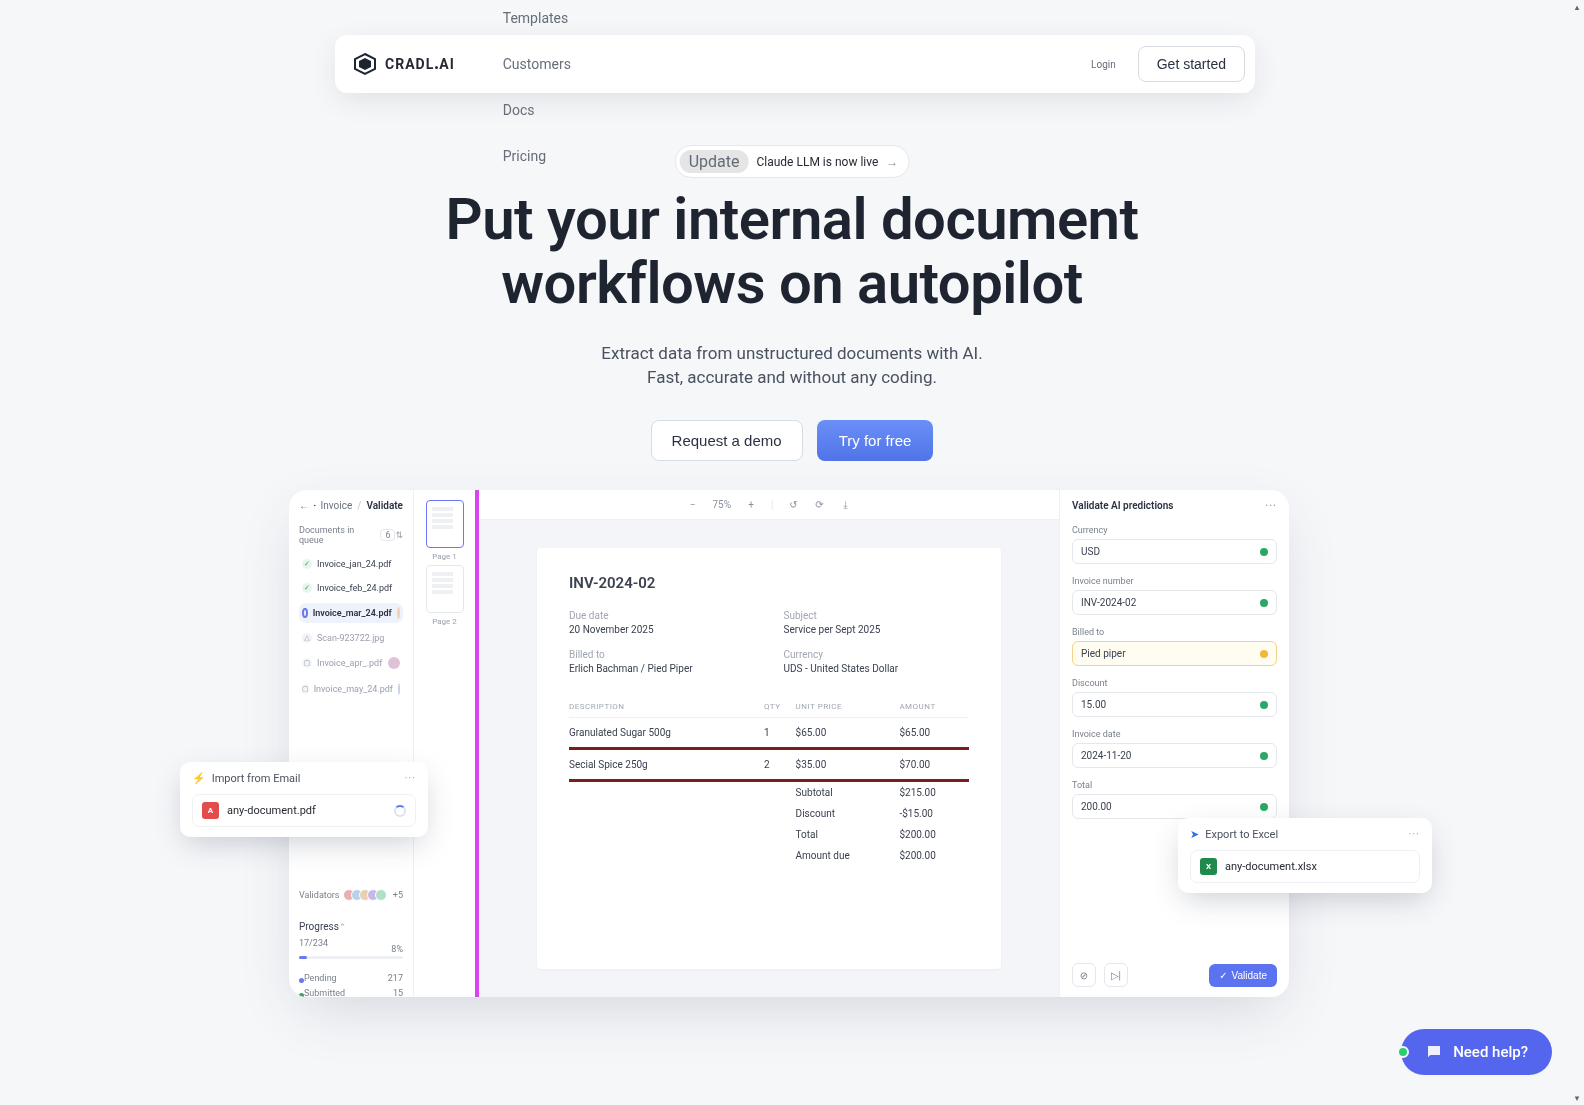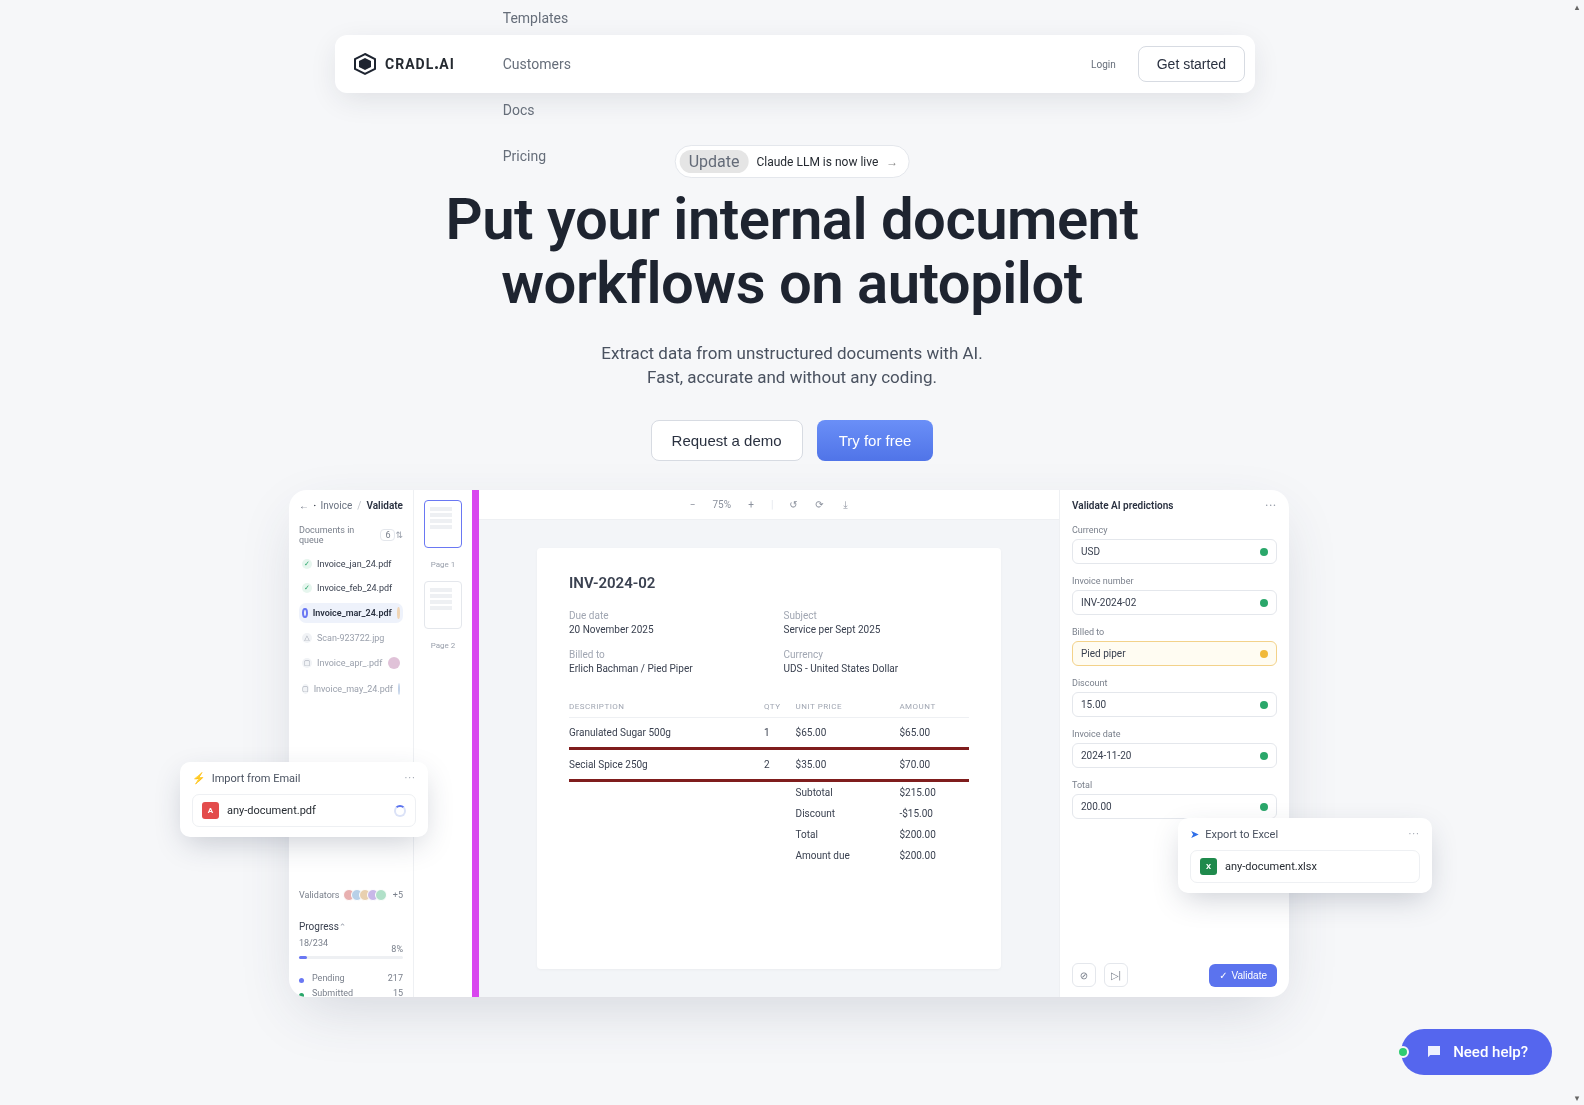--- a/index.html
+++ b/index.html
@@ -49,26 +49,26 @@
   .av-stack{display:flex;margin-left:auto}
   .av-stack .avatar{margin-left:-4px;border:1px solid #fff;}
   .av-more{font-size:9px;color:#7a808c;margin-left:2px}
   .progress-h{margin-top:20px;display:flex;justify-content:flex-start;align-items:center;color:#3a4150;font-size:10px;font-weight:400}
   .progress-h .chev{color:#9aa0ac;font-size:9px}
   .prog-count{margin-top:6px;font-size:9px;color:#7a808c}
   .prog-bar{margin-top:8px;height:3px;background:#eef0f3;border-radius:3px;position:relative}
   .prog-bar > div{position:absolute;left:0;top:0;height:100%;width:8%;background:#6a78f3;border-radius:3px}
   .prog-pct{position:absolute;right:0;top:-12px;font-size:9px;color:#7a808c}
   .stat-list{margin-top:14px;display:flex;flex-direction:column;gap:5px;font-size:9px;color:#7a808c}
-  .stat-list li{display:flex;align-items:flex-end;gap:8px;list-style:none}
+  .stat-list li{display:flex;align-items:flex-end;gap:0;list-style:none}
   .stat-list li span:last-child{margin-left:auto}
   .bull{width:5px;height:5px;border-radius:50%;background:#6a78f3}
   .bull.g{background:#2aa76a}
 
-  .p-pages{width:65px;border-right:7px solid #d946ef;padding:10px 8px;display:flex;flex-direction:column;gap:12px;align-items:center}
+  .p-pages{width:65px;border-right:4px solid #d946ef;padding:10px 8px;display:flex;flex-direction:column;gap:4px;align-items:center}
   .pg-thumb{width:38px;height:48px;border:1px solid #e4e7ec;border-radius:4px;background:#fff;position:relative}
   .pg-thumb.active{border-color:#6a78f3}
   .pg-thumb::after{content:"";position:absolute;left:5px;top:6px;width:60%;height:4px;background:#eef0f3;box-shadow:0 6px 0 #eef0f3,0 12px 0 #eef0f3,0 18px 0 #eef0f3}
   .pg-lbl{font-size:8px;color:#9aa0ac}
 
   .p-main{flex:1;display:flex;flex-direction:column}
   .toolbar{height:30px;display:flex;align-items:center;justify-content:center;gap:14px;border-bottom:1px solid #eef0f3;color:#8a909c;font-size:10px}
   .tb-ico{width:12px;height:12px;display:inline-flex;align-items:center;justify-content:center;color:#8a909c}
   .doc-wrap{flex:1;background:#f3f5f8;padding:28px 58px;}
   .doc{background:#fff;width:100%;height:100%;border-radius:4px;padding:26px 32px 10px;box-shadow:0 1px 3px rgba(0,0,0,.04)}
@@ -211,21 +211,21 @@
         <span class="avatar" style="background:#e8d0b0"></span>
         <span class="avatar" style="background:#c8b8e8"></span>
         <span class="avatar" style="background:#b0e0c8"></span>
       </span>
       <span class="av-more">+5</span>
     </div>
     <div class="progress-h">
         <span>Progress</span>
         <span class="chev">⌃</span>
       </div>
-    <div class="prog-count">18/234</div>
+    <div class="prog-count">17/234</div>
     <div class="prog-bar">
         <div></div>
         <span class="prog-pct">8%</span>
       </div>
     <ul class="stat-list">
       <li>
           <span class="bull"></span>
           <span>Pending</span>
           <span>217</span>
         </li>

